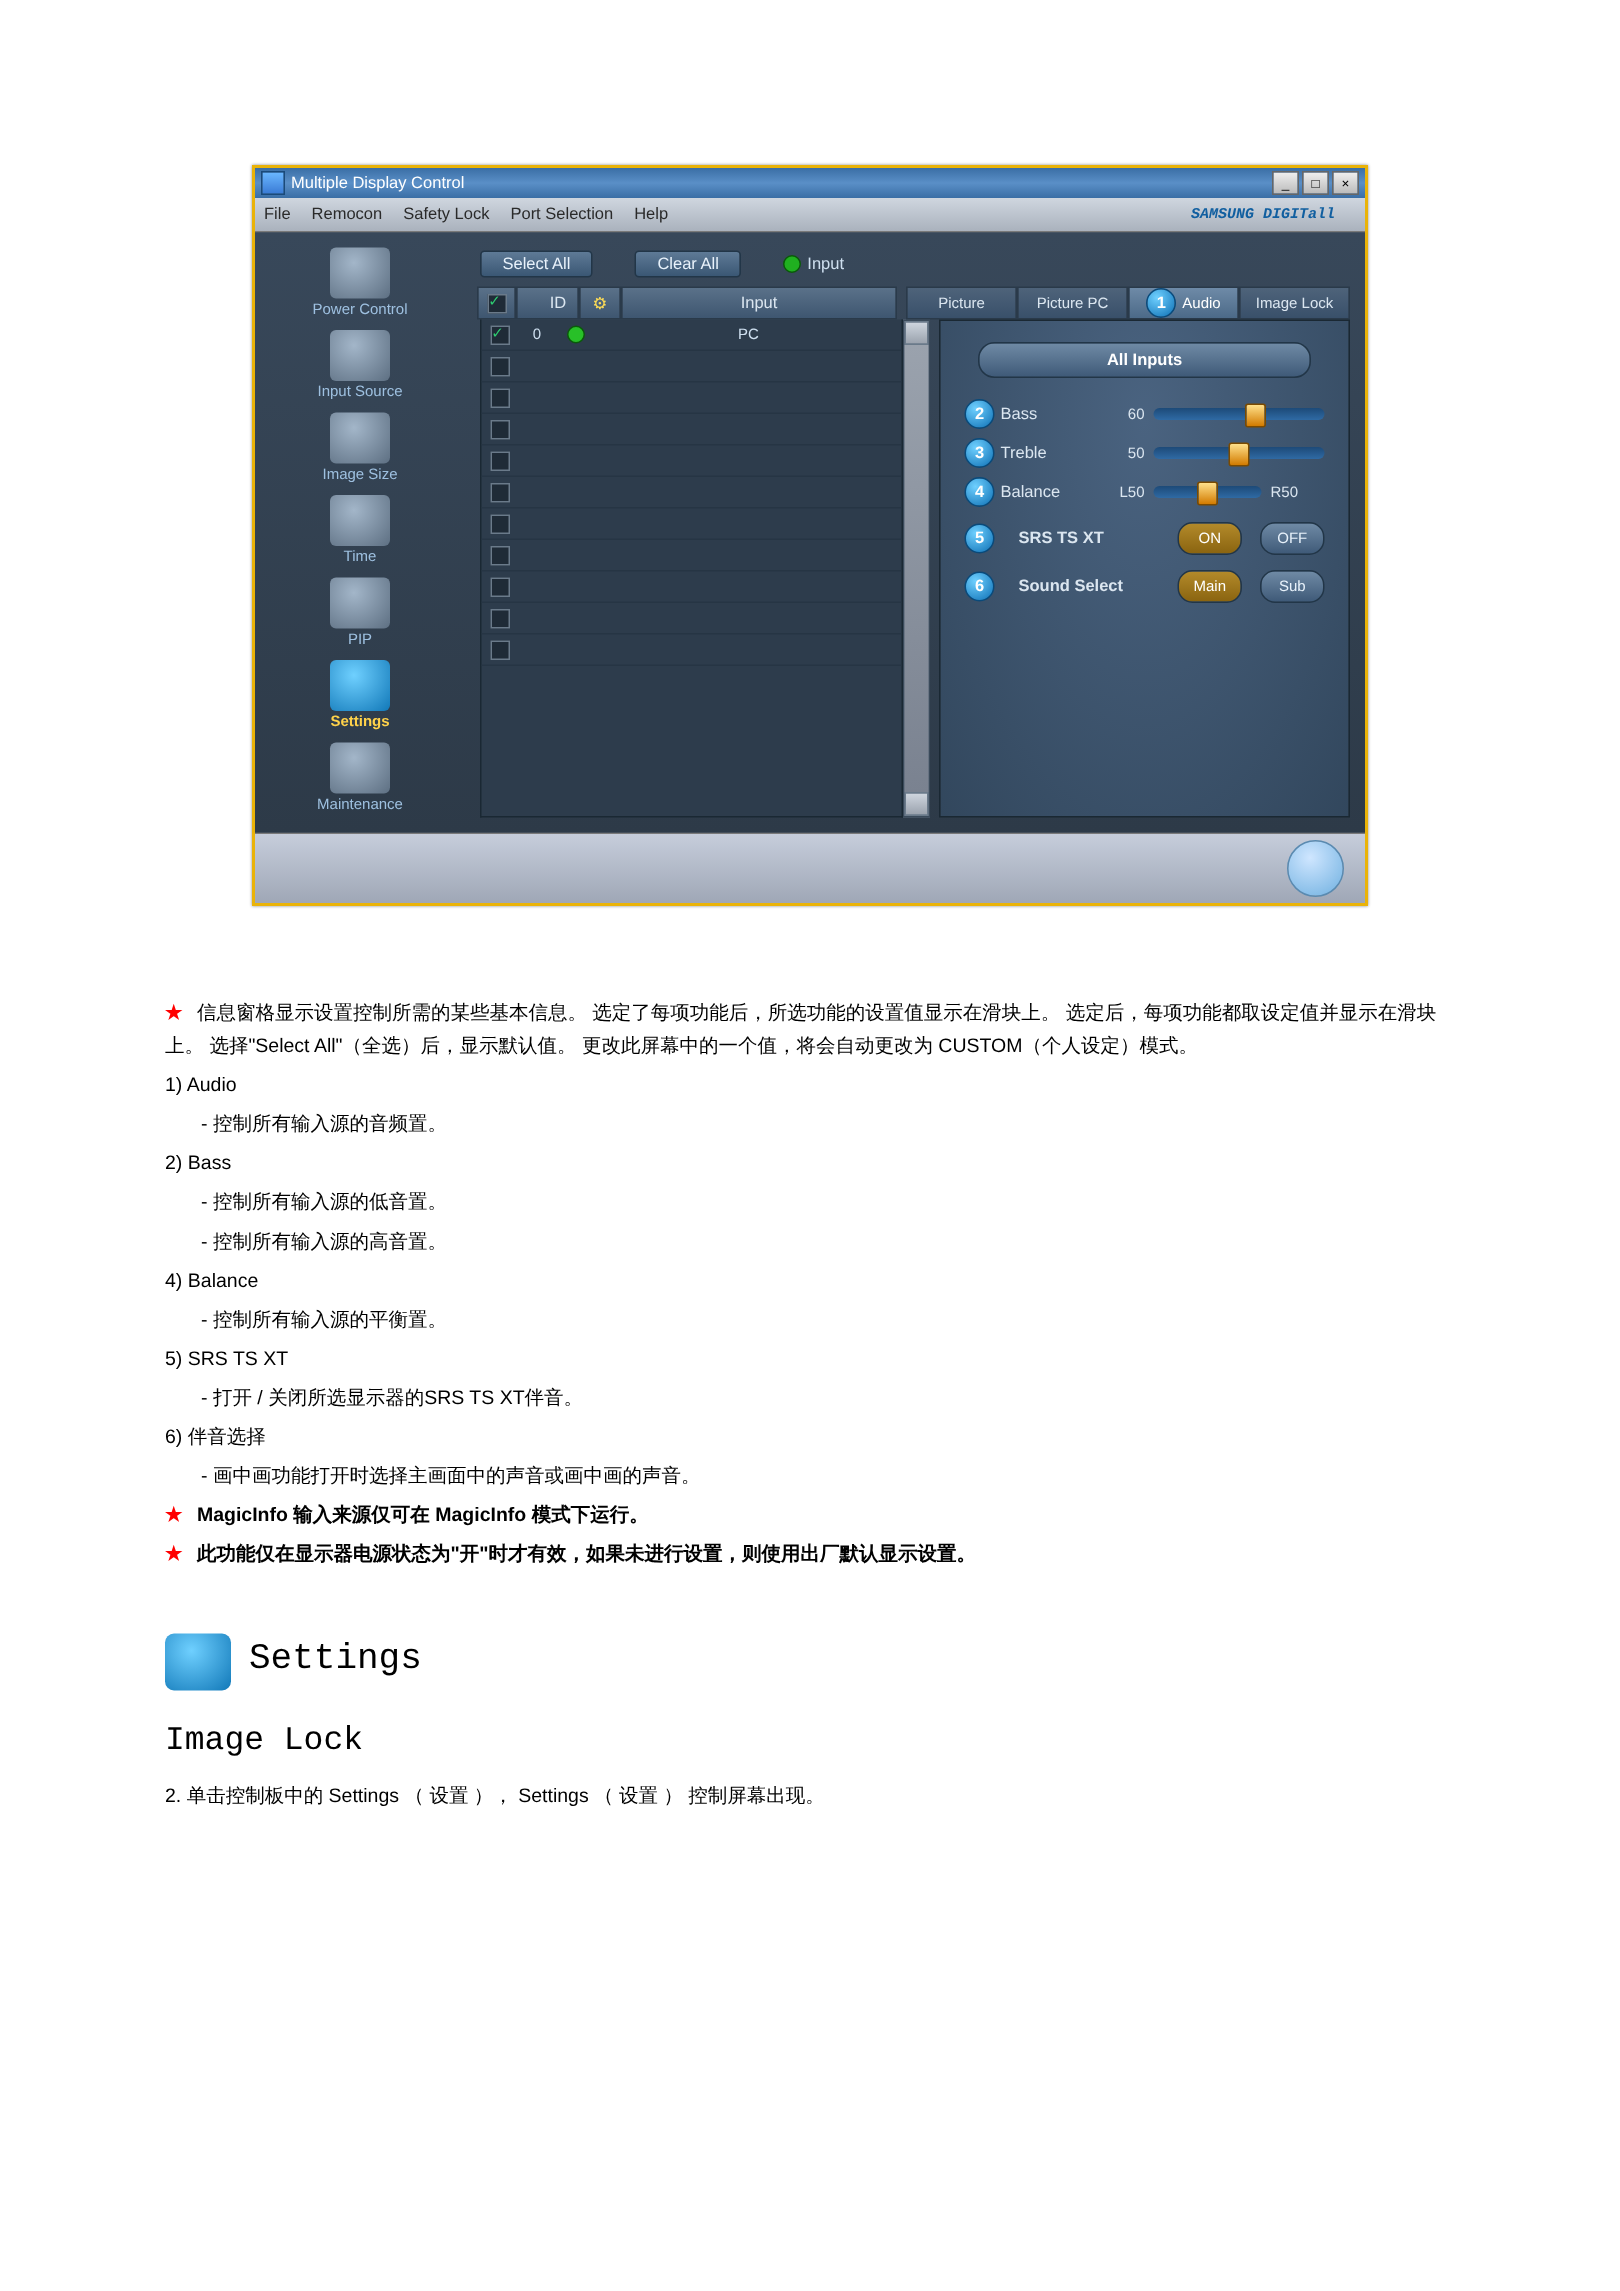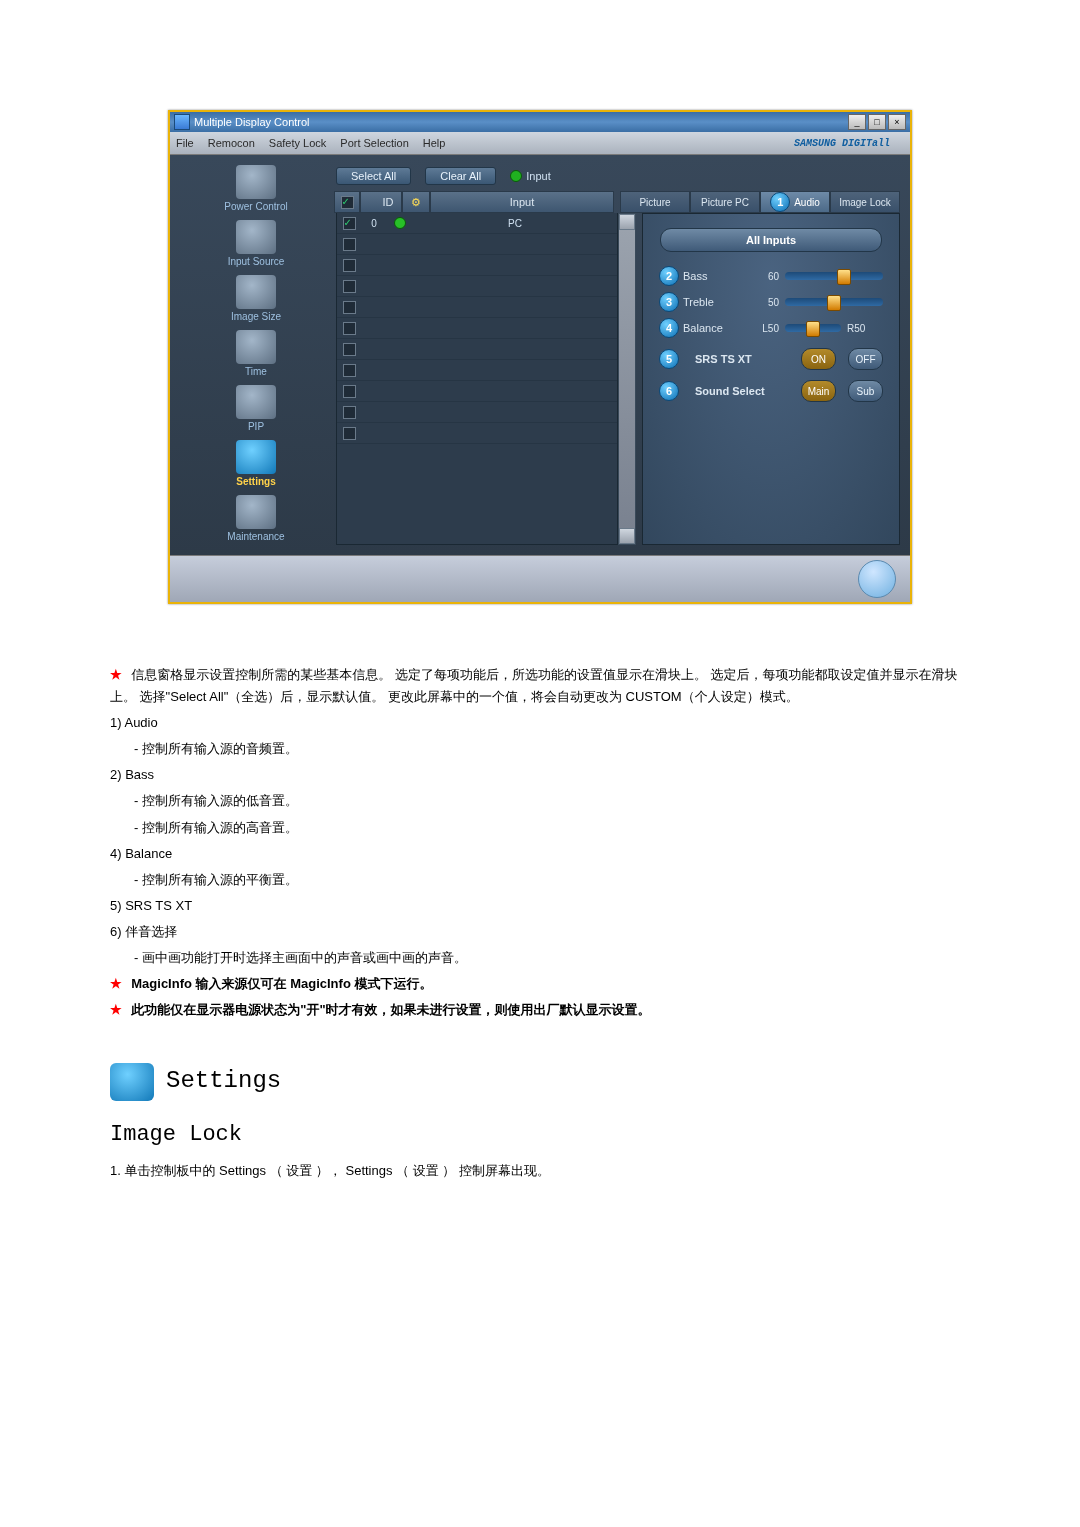--- a/index.html
+++ b/index.html
@@ -73,21 +73,20 @@
     position: relative;
   }
   
   .sidebar {
     width: 100px;
     padding: 8px 20px;
     display: flex;
     flex-direction: column;
     align-items: center;
     gap: 2px;
-    margin-left: 16px;
   }
   .side-item {
     width: 88px;
     display: flex;
     flex-direction: column;
     align-items: center;
     font-size: 10px;
     color: #9ec0e0;
     padding: 2px 0 4px 0;
   }
@@ -104,21 +103,21 @@
   
   .content {
     flex: 1;
     padding: 12px 10px 10px 10px;
     display: flex;
     flex-direction: column;
   }
   .toolbar {
     display: flex;
     align-items: center;
-    gap: 14px;
+    gap: 28px;
     margin-bottom: 6px;
     font-size: 11px;
     color: #cfe0f0;
   }
   .tbtn {
     background: linear-gradient(#5e7a96, #3a5774);
     border: 1px solid #223648;
     border-radius: 3px;
     padding: 2px 14px;
     color: #e8f2fb;
@@ -611,35 +610,36 @@
 
     <p><span>2)</span> <span>Bass</span></p>
     <p class="ind">- 控制所有输入源的低音置。</p>
 
     <p class="ind">- 控制所有输入源的高音置。</p>
 
     <p><span>4)</span> <span>Balance</span></p>
     <p class="ind">- 控制所有输入源的平衡置。</p>
 
     <p><span>5)</span> <span>SRS TS XT</span></p>
+    <p class="ind">- 打开 / 关闭所选显示器的SRS TS XT伴音。</p>
 
     <p><span>6)</span> <span>伴音选择</span></p>
     <p class="ind">- 画中画功能打开时选择主画面中的声音或画中画的声音。</p>
 
     <p class="bold">
       <span class="star">★</span>
       <span>MagicInfo 输入来源仅可在 MagicInfo 模式下运行。</span>
     </p>
     <p class="bold">
       <span class="star">★</span>
       <span>此功能仅在显示器电源状态为"开"时才有效，如果未进行设置，则使用出厂默认显示设置。</span>
     </p>
 
     <div class="sect-head">
       <div class="sicon"></div>
       <div class="stitle">Settings</div>
     </div>
 
     <div class="subhead">Image Lock</div>
-    <p>1. 单击控制板中的 Settings （ 设置 ）， Settings （ 设置 ） 控制屏幕出现。</p>
+    <p>2. 单击控制板中的 Settings （ 设置 ）， Settings （ 设置 ） 控制屏幕出现。</p>
   </div>
 
 </div>
 
 </body></html>

